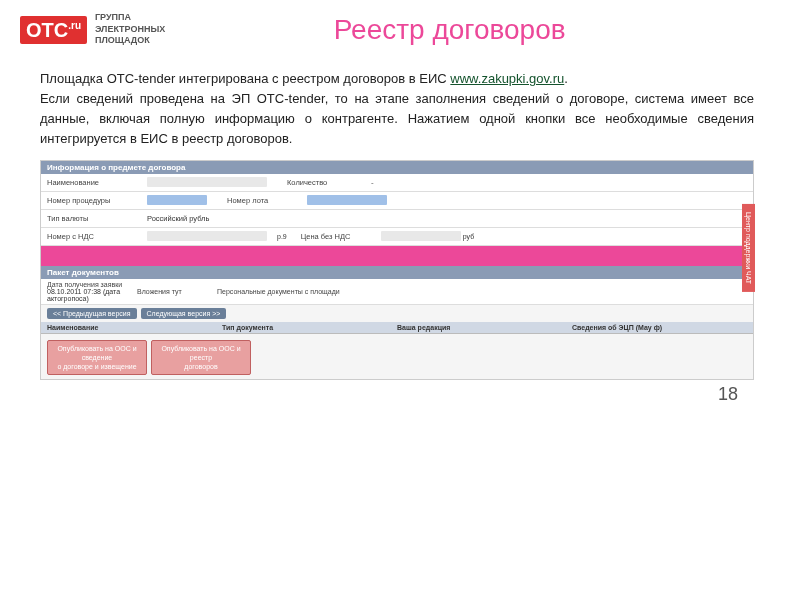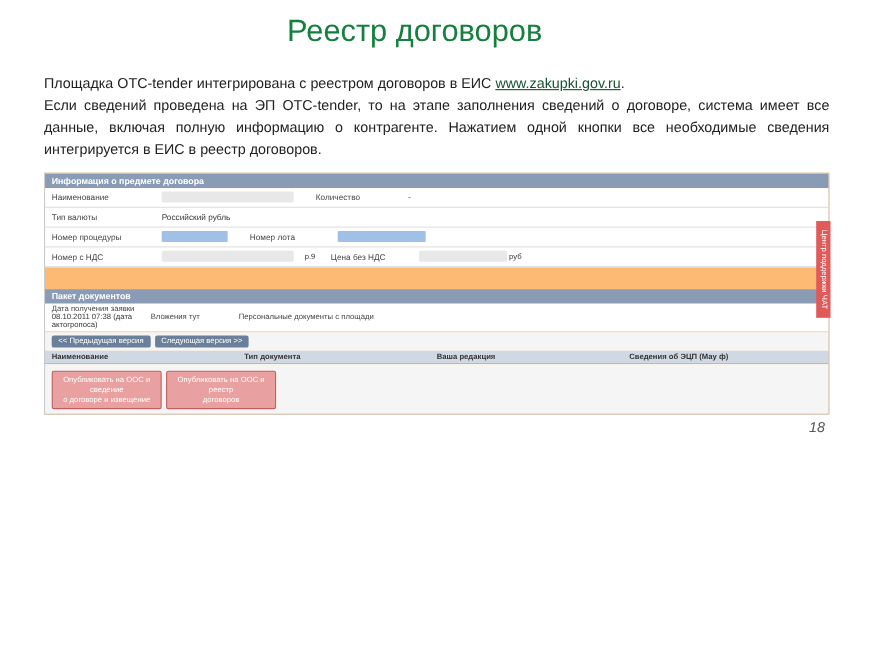--- a/index.html
+++ b/index.html
@@ -41,21 +41,21 @@
       font-size: 9px;
       color: #555;
       line-height: 1.3;
       font-weight: bold;
       text-transform: uppercase;
     }
     .page-title {
       flex: 1;
       text-align: center;
       font-size: 28px;
-      color: #15803d;
+      color: #ec4899;
       font-weight: normal;
       margin-right: 40px;
     }
 
     
     .content {
       padding: 10px 40px 10px 40px;
     }
     .description {
       font-size: 13px;
@@ -65,21 +65,21 @@
     }
     .description a {
       color: #14532d;
       text-decoration: underline;
     }
 
     
     .screenshot-area {
       margin: 12px 40px 0 40px;
       border: 1px solid #ccc;
-      background: #fdba74;
+      background: #ec4899;
       padding: 0;
       position: relative;
       font-size: 8px;
       color: #333;
     }
     .section-header {
       background: #8a9bb5;
       color: #fff;
       font-size: 8px;
       padding: 2px 6px;
@@ -234,30 +234,39 @@
       background: #e05a5a;
       color: #fff;
       font-size: 7px;
       padding: 8px 3px;
       cursor: pointer;
     }
 
     
     .page-number {
       text-align: right;
-      padding: 4px 44px;
-      font-size: 13px;
+      padding: 4px 56px;
+      font-size: 18px;
       color: #555;
-      font-style: italic;
     }
   </style>
 </head>
 <body>
 
 <div class="header">
+  <div class="logo-block">
+    <div class="otc-logo">
+      <span>ОТС</span><span class="ru">.ru</span>
+    </div>
+    <div class="logo-text">
+      <div>ГРУППА</div>
+      <div>ЭЛЕКТРОННЫХ</div>
+      <div>ПЛОЩАДОК</div>
+    </div>
+  </div>
   <div class="page-title">Реестр договоров</div>
 </div>
 
 <div class="content">
   <div class="description">
     <span>Площадка ОТС-tender интегрирована с реестром договоров в ЕИС</span>
     <a href="#">www.zakupki.gov.ru</a>.<br>
     <span>Если сведений проведена на ЭП ОТС-tender, то на этапе заполнения</span>
     <span>сведений о договоре, система имеет все данные, включая полную</span>
     <span>информацию о контрагенте. Нажатием одной кнопки все необходимые</span>
@@ -270,29 +279,29 @@
   <div class="section-header">Информация о предмете договора</div>
 
   <div class="form-row">
     <div class="form-label">Наименование</div>
     <div class="form-value"></div>
     <div class="form-label-right">Количество</div>
     <span class="dash">-</span>
   </div>
 
   <div class="form-row">
-    <div class="form-label">Тип валюты</div>
-    <span style="font-size:7.5px;">Российский рубль</span>
-  </div>
-
-  <div class="form-row">
     <div class="form-label">Номер процедуры</div>
     <div class="form-value blue"></div>
     <div class="form-label-right">Номер лота</div>
     <div class="form-value-right blue"></div>
+  </div>
+
+  <div class="form-row">
+    <div class="form-label">Тип валюты</div>
+    <span style="font-size:7.5px;">Российский рубль</span>
   </div>
 
   <div class="form-row">
     <div class="form-label">Номер с НДС</div>
     <div class="form-value"></div>
     <span style="font-size:7px;margin-right:4px;">р.9</span>
     <div class="form-label-right">Цена без НДС</div>
     <div class="form-value-right"></div>
     <span style="font-size:7px;margin-left:2px;">руб</span>
   </div>

